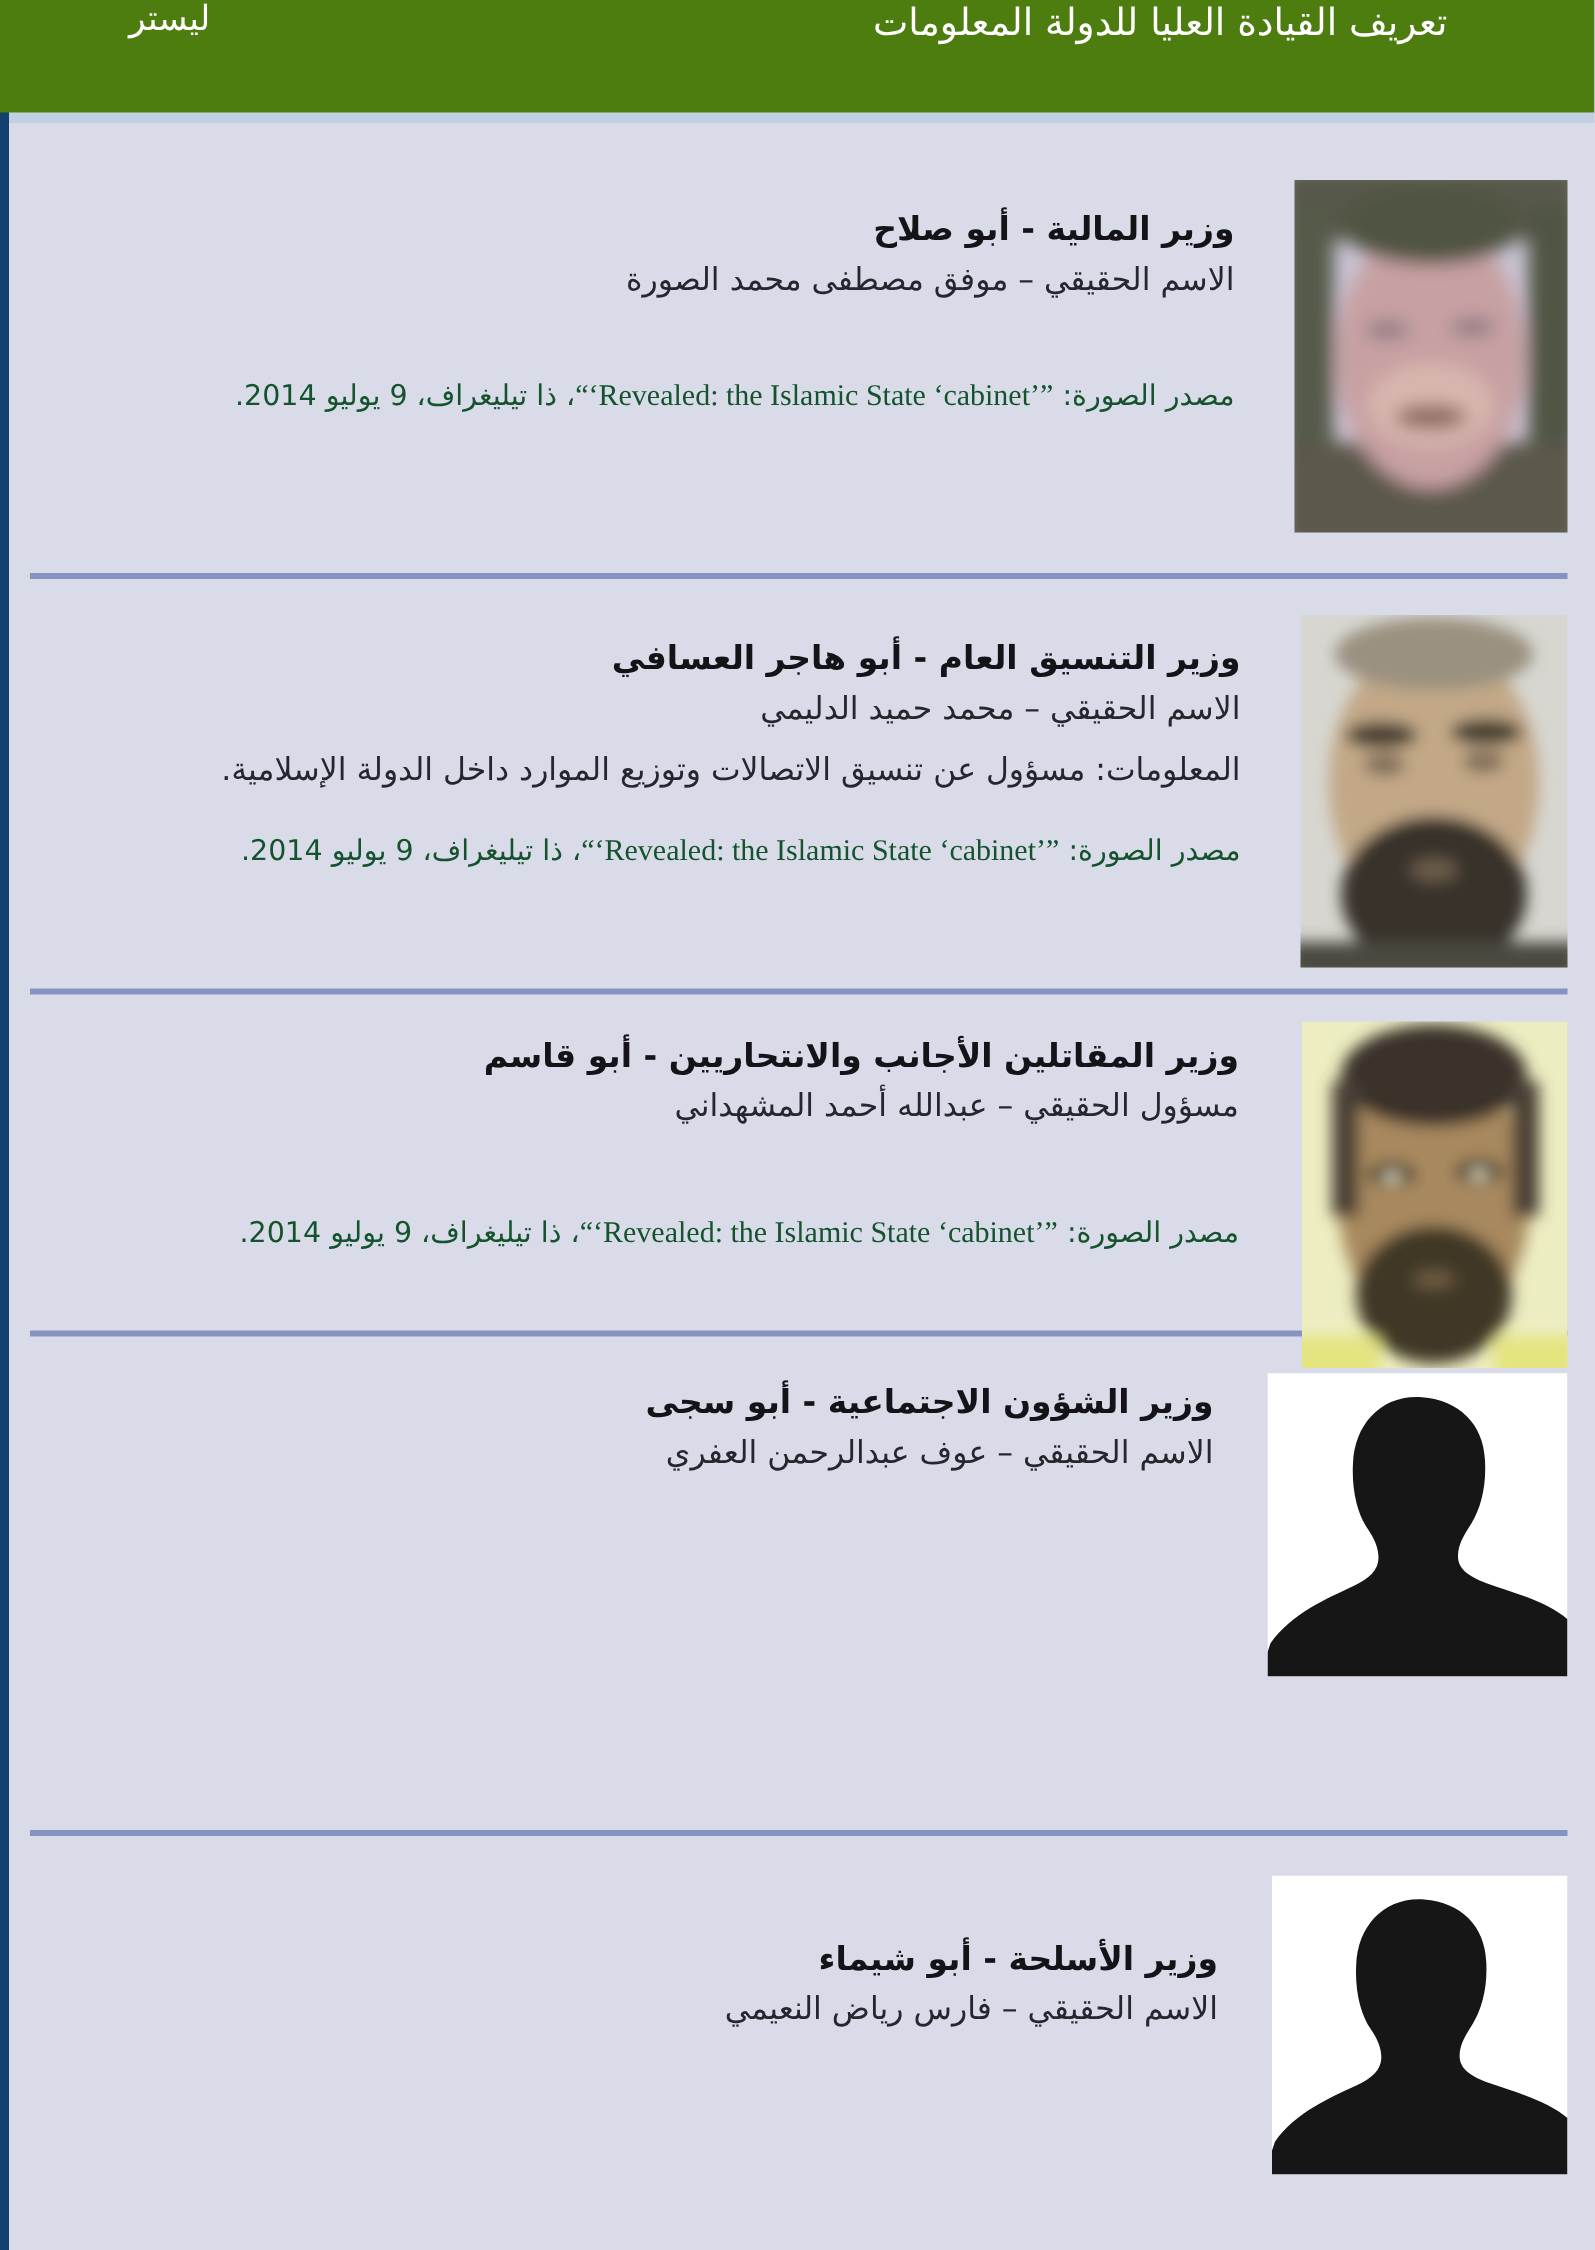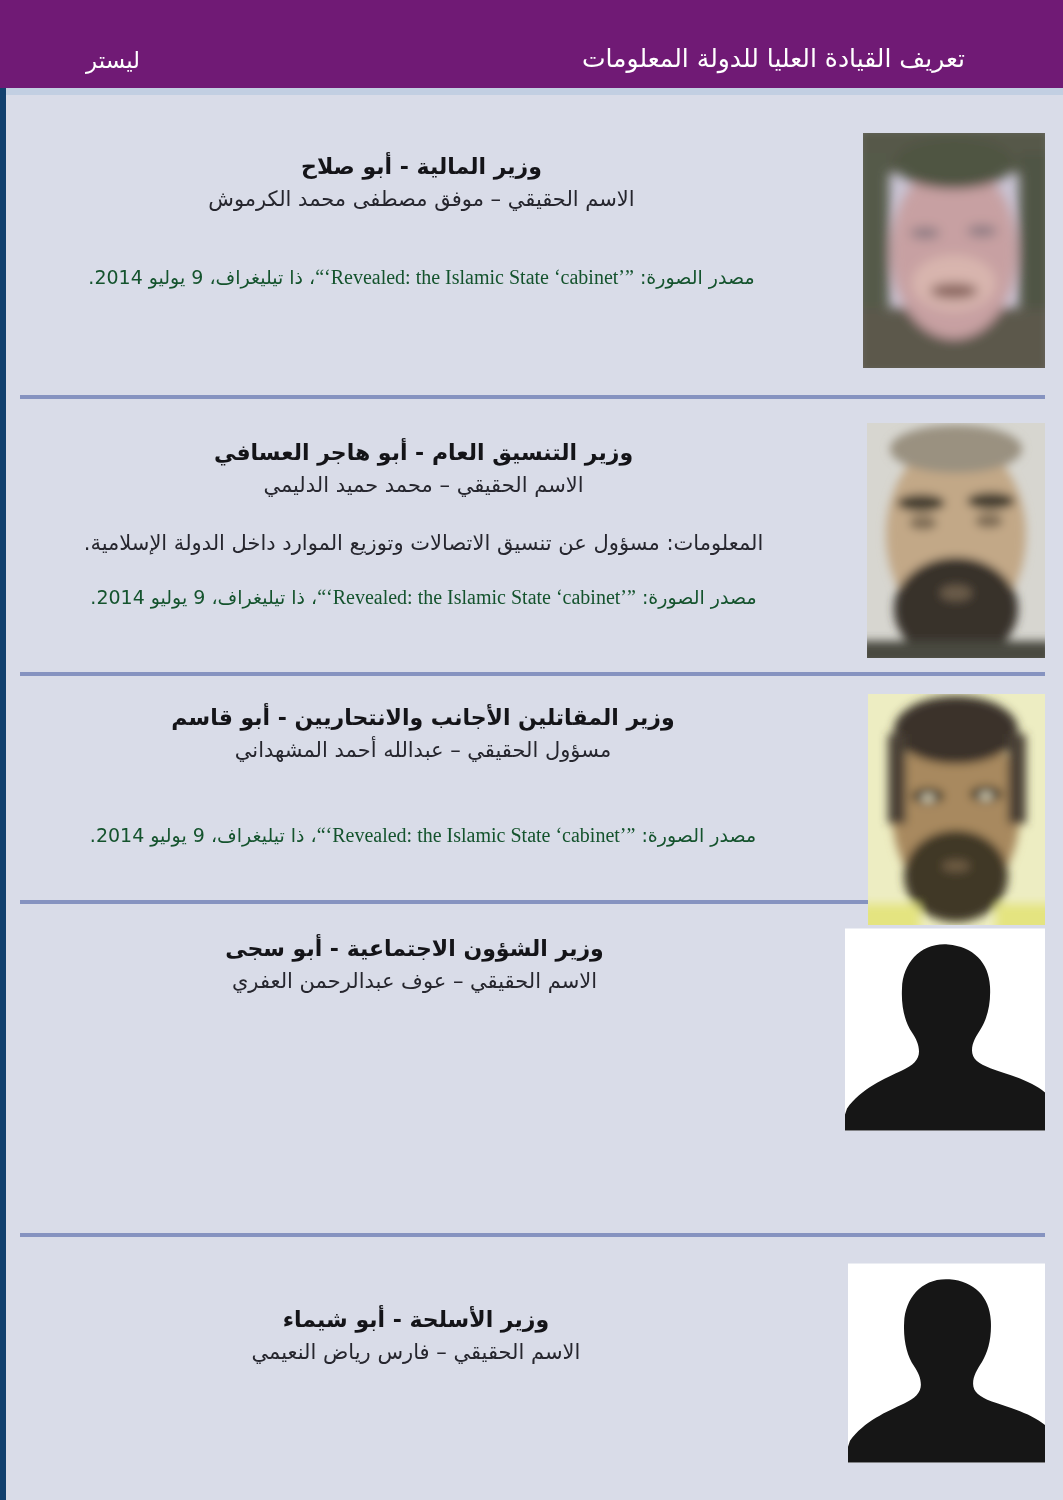--- a/index.html
+++ b/index.html
@@ -9,54 +9,54 @@
     font-family:"DejaVu Sans", sans-serif;
     position:relative;
     overflow:hidden;
   }
   .side-stripe {
     position:absolute; left:0; top:0; width:6px; height:1500px;
     background:#11406e; z-index:2;
   }
   .page-header {
     position:relative; z-index:3;
-    height:88px; background:#701a75; color:#ffffff;
-    display:flex; justify-content:space-between; align-items:flex-end;
+    height:75px; background:#4d7c0f; color:#ffffff;
+    display:flex; justify-content:space-between; align-items:flex-start;
     padding:0 98px 15px 86px;
   }
   .header-title { font-size:25px; direction:rtl; }
   .header-author { font-size:23px; direction:rtl; }
   .header-band { height:7px; background:#c2cfe2; }
 
   .content { padding:0 18px 0 20px; }
 
   .entry { display:flex; direction:rtl; column-gap:36px; }
   .photo-col { flex:0 0 auto; }
-  .text-col { flex:1 1 auto; text-align:center; direction:rtl; color:#26262e; }
+  .text-col { flex:1 1 auto; text-align:right; direction:rtl; color:#26262e; }
 
   .minister-title { font-size:22px; font-weight:bold; color:#141418; line-height:32px; }
   .real-name { font-size:21px; line-height:32px; }
   .info-line { font-size:21px; line-height:32px; }
   .source-line { font-size:19px; line-height:30px; color:#14532d; }
   .source-en { font-family:"Liberation Serif", serif; font-size:20px; }
 
   .divider { height:4px; background:#8693c0; }
 
   .photo { display:block; }
 
   
   .e1 { height:300px; }
   .e1 .photo-col { margin-top:38px; margin-left:4px; }
   .e1 .text-col  { padding-top:56px; }
   .e1 .source-line { margin-top:47px; }
 
   .e2 { height:273px; }
   .e2 .photo-col { margin-top:24px; margin-left:4px; }
   .e2 .text-col  { padding-top:38px; }
-  .e2 .info-line { margin-top:26px; }
+  .e2 .info-line { margin-top:9px; }
   .e2 .source-line { margin-top:23px; }
 
   .e3 { height:224px; }
   .e3 .photo-col { margin-top:18px; margin-left:6px; }
   .e3 .text-col  { padding-top:26px; }
   .e3 .source-line { margin-top:54px; }
 
   .e4 { height:329px; }
   .e4 .photo-col { margin-top:21px; }
   .e4 .text-col  { padding-top:29px; }
@@ -96,21 +96,21 @@
           <ellipse cx="91" cy="150" rx="42" ry="28" fill="#d8b5ae"></ellipse>
           <ellipse cx="62" cy="100" rx="15" ry="6" fill="#8d7a82"></ellipse>
           <ellipse cx="119" cy="98" rx="15" ry="6" fill="#8d7a82"></ellipse>
           <ellipse cx="91" cy="158" rx="24" ry="8" fill="#8a665e"></ellipse>
           <ellipse cx="91" cy="30" rx="60" ry="26" fill="#4f5442"></ellipse>
         </g>
       </svg>
     </div>
     <div class="text-col">
       <p class="minister-title" lang="ar">وزير المالية - أبو صلاح</p>
-      <p class="real-name" lang="ar">الاسم الحقيقي – موفق مصطفى محمد الكرموش</p>
+      <p class="real-name" lang="ar">الاسم الحقيقي – موفق مصطفى محمد الصورة</p>
       <p class="source-line" lang="ar"><span>مصدر الصورة: </span><span class="source-en" dir="ltr">“‘Revealed: the Islamic State ‘cabinet’”</span><span>، ذا تيليغراف، 9 يوليو 2014.</span></p>
     </div>
   </div>
 
   <div class="divider"></div>
 
   <div class="entry e2">
     <div class="photo-col">
       <svg class="photo" width="178" height="235" viewBox="0 0 178 235">
         <defs>

